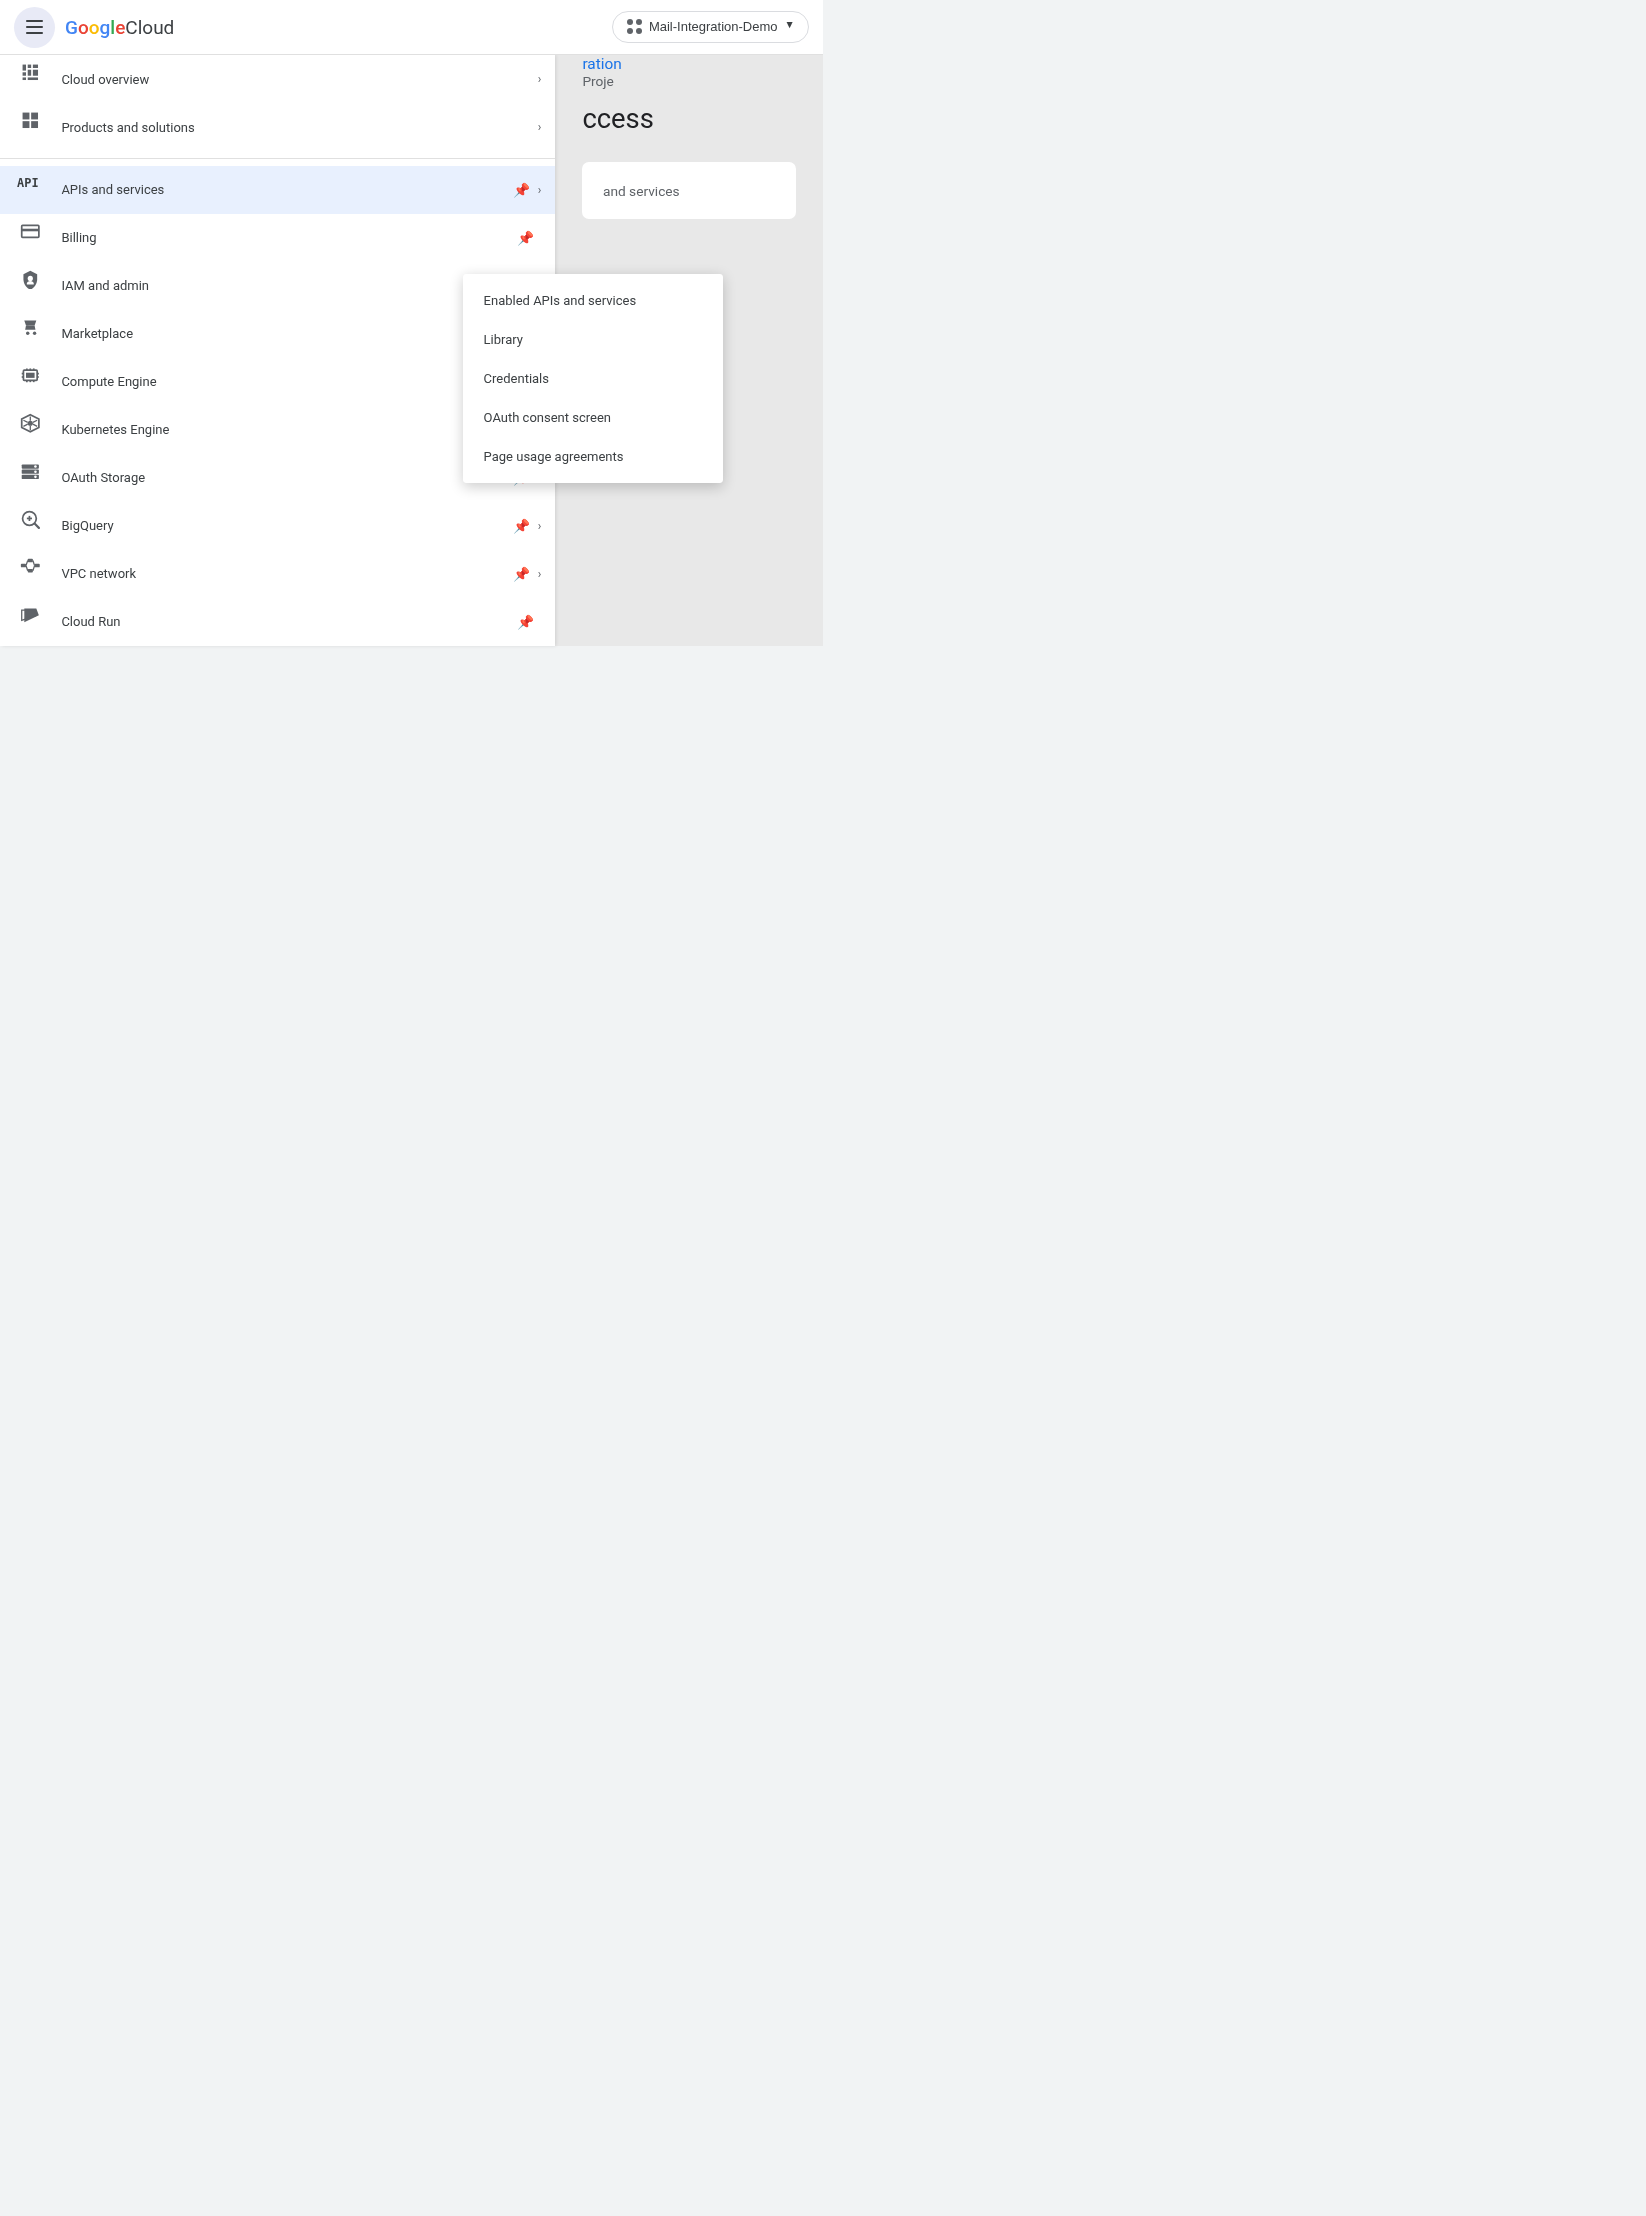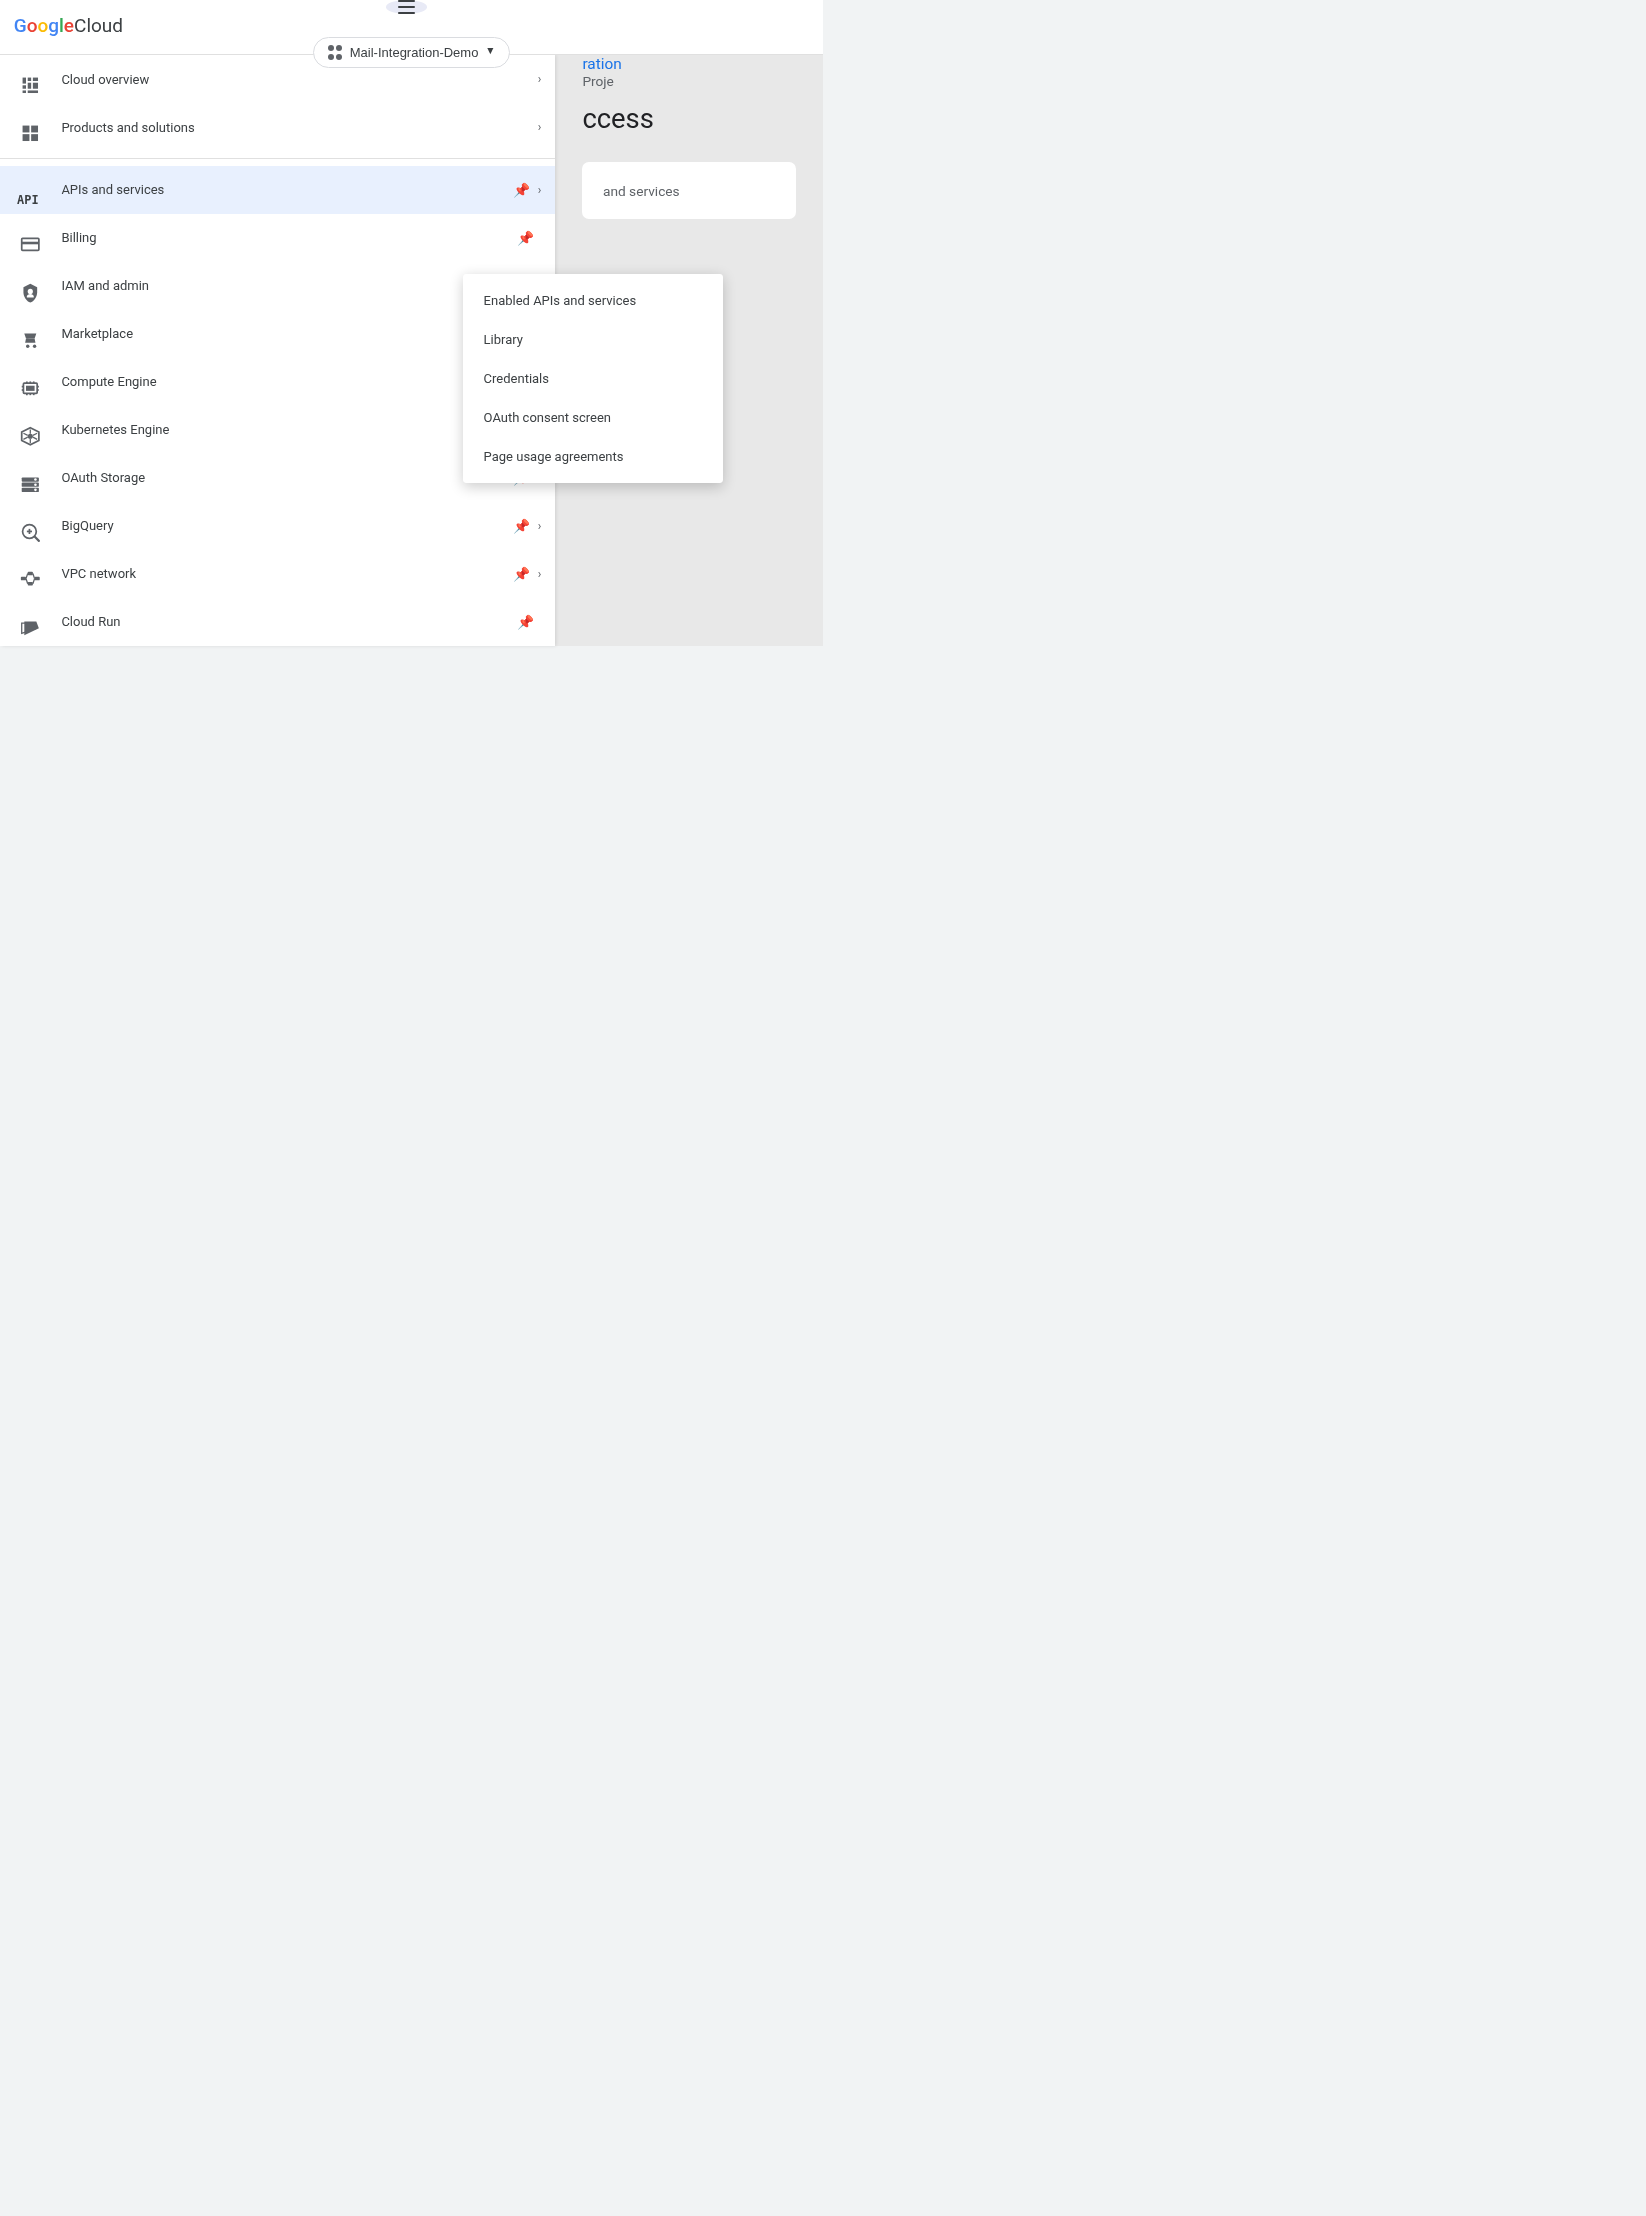--- a/index.html
+++ b/index.html
@@ -15,21 +15,20 @@
     
     .header {
       display: flex;
       align-items: center;
       background: #fff;
       padding: 0 13.7px;
       height: 55px;
       border-bottom: 0.9px solid #e0e0e0;
       position: relative;
       z-index: 100;
-      flex-direction: column;
     }
     .menu-btn {
       width: 41px;
       height: 41px;
       border-radius: 50%;
       background: #e8eaf6;
       border: none;
       cursor: pointer;
       display: flex;
       align-items: center;
@@ -125,21 +124,21 @@
       color: inherit;
     }
     .nav-item.active {
       background: #e8f0fe;
     }
 
     .nav-icon {
       width: 34px;
       height: 34px;
       display: flex;
-      align-items: flex-end;
+      align-items: flex-start;
       justify-content: center;
       margin-right: 13.7px;
       flex-shrink: 0;
     }
 
     .nav-label {
       flex: 1;
       font-size: 13px;
       color: #3c4043;
       font-weight: 400;

